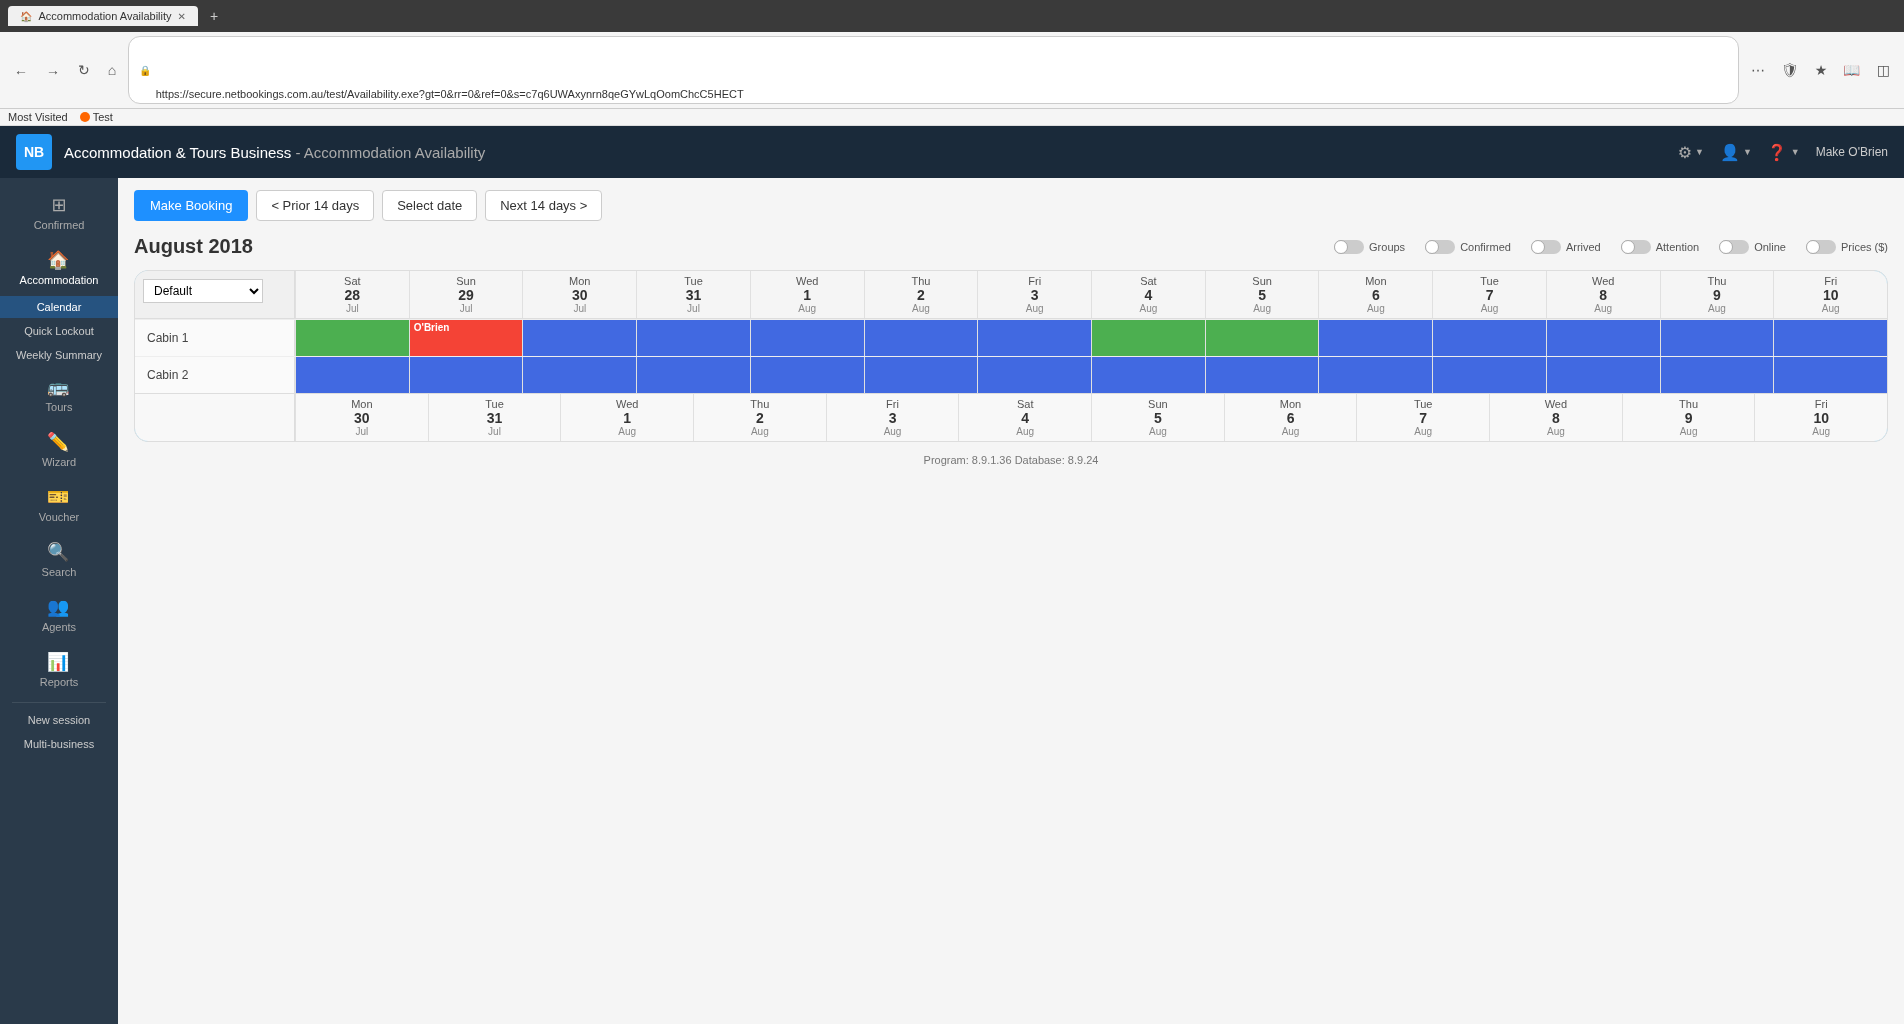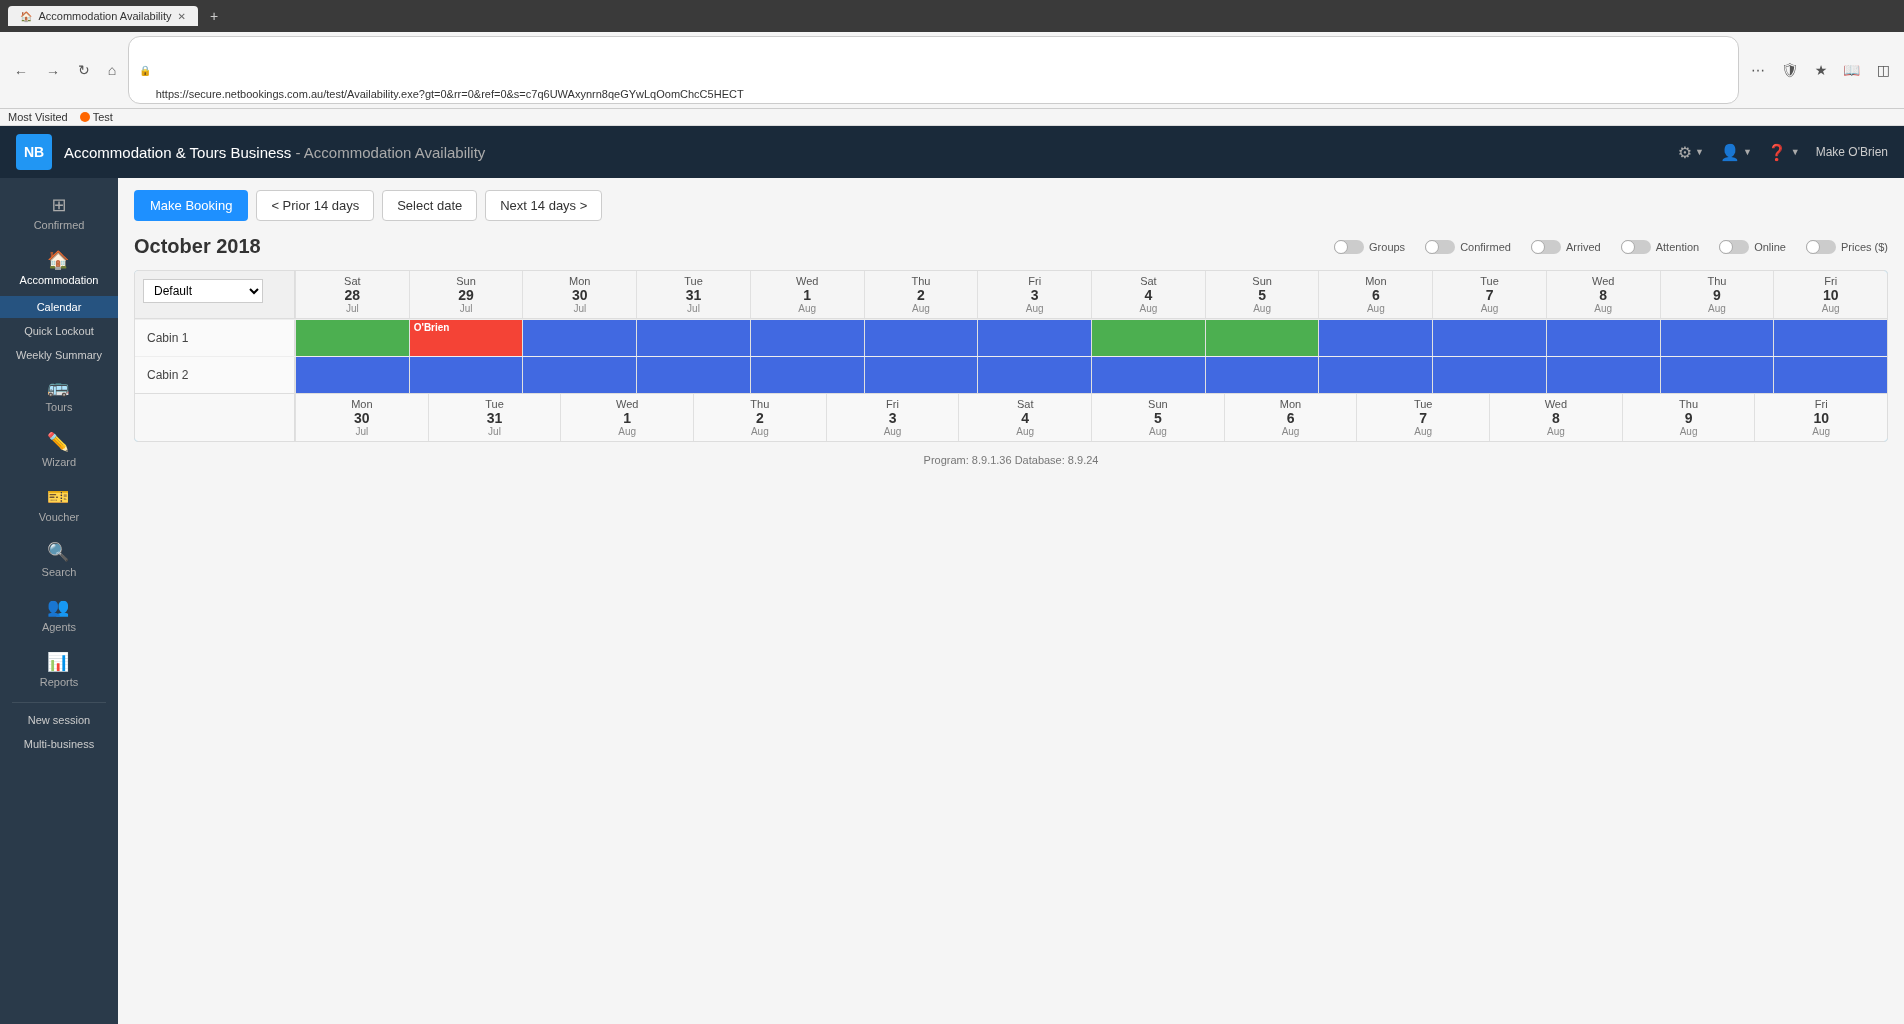--- a/index.html
+++ b/index.html
@@ -49,21 +49,21 @@
 
     .page-header { display: flex; justify-content: space-between; align-items: center; margin-bottom: 12px; }
     .page-title { font-size: 20px; font-weight: bold; color: #333; }
     .filter-toggles { display: flex; gap: 20px; align-items: center; }
     .filter-toggle { display: flex; align-items: center; gap: 5px; font-size: 11px; color: #555; }
     .toggle-switch { width: 30px; height: 14px; background: #ccc; border-radius: 7px; position: relative; cursor: pointer; }
     .toggle-knob { width: 14px; height: 14px; background: white; border-radius: 50%; position: absolute; top: 0; border: 1px solid #aaa; }
     .toggle-switch:not(.on) .toggle-knob { left: 0; }
 
     
-    .calendar-container { background: #7dd3fc; border: 1px solid #ddd; border-radius: 4px; overflow: hidden; position: relative; }
+    .calendar-container { background: #7dd3fc; border: 1px solid #ddd; border-radius: 14px; overflow: hidden; position: relative; }
     .cabin-header { width: 160px; min-width: 160px; background: #f0f0f0; border-right: 1px solid #ddd; padding: 8px; }
     .default-select { width: 120px; background: white; border: 1px solid #ccc; padding: 3px 6px; font-size: 12px; }
 
     .dates-header { display: flex; flex: 1; overflow: hidden; }
     .date-col { flex: 1; text-align: center; padding: 4px 2px; border-left: 1px solid #e0e0e0; font-size: 11px; }
     .date-col .day-name { color: #555; }
     .date-col .day-num { font-size: 14px; font-weight: bold; color: #333; }
     .date-col .month { color: #888; font-size: 10px; }
 
     .calendar-row { display: flex; border-top: 1px solid #eee; }
@@ -200,21 +200,21 @@
     <div class="content-area">
 
       <div class="toolbar">
         <button class="btn-primary">Make Booking</button>
         <button class="btn-secondary">&lt; Prior 14 days</button>
         <button class="btn-secondary">Select date</button>
         <button class="btn-secondary">Next 14 days &gt;</button>
       </div>
 
       <div class="page-header">
-        <h2 class="page-title">October 2018</h2>
+        <h2 class="page-title">August 2018</h2>
         <div class="filter-toggles">
           <div class="filter-toggle">
             <div class="toggle-switch">
                 <div class="toggle-knob"></div>
               </div>
             <span>Groups</span>
           </div>
           <div class="filter-toggle">
             <div class="toggle-switch">
                 <div class="toggle-knob"></div>

